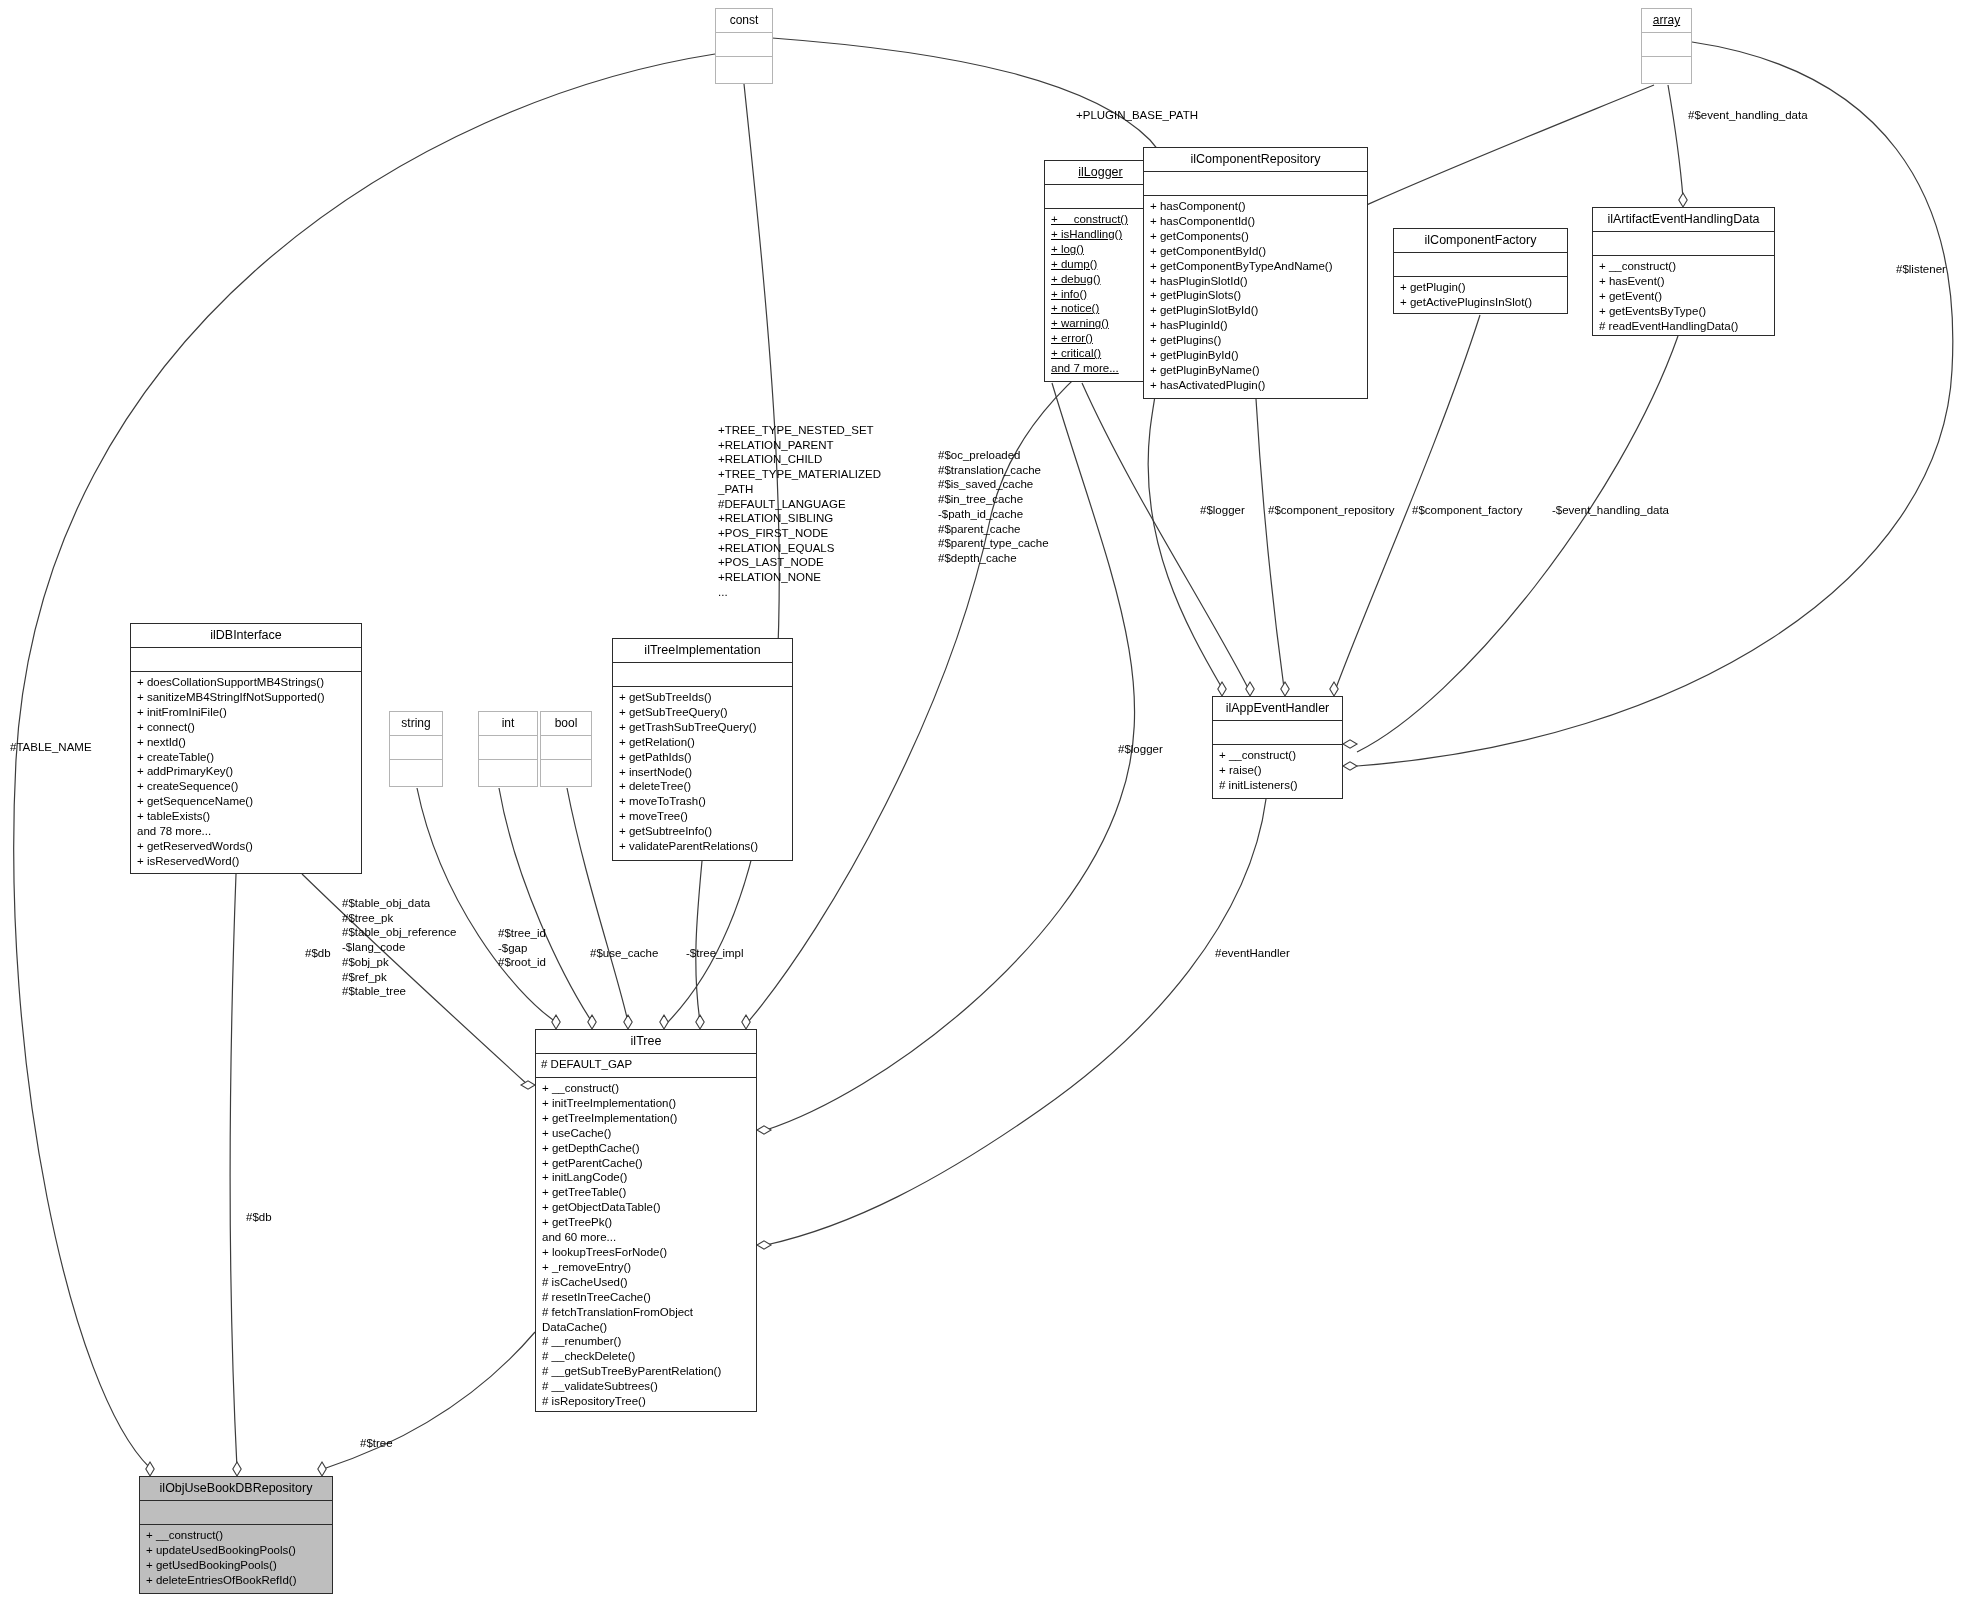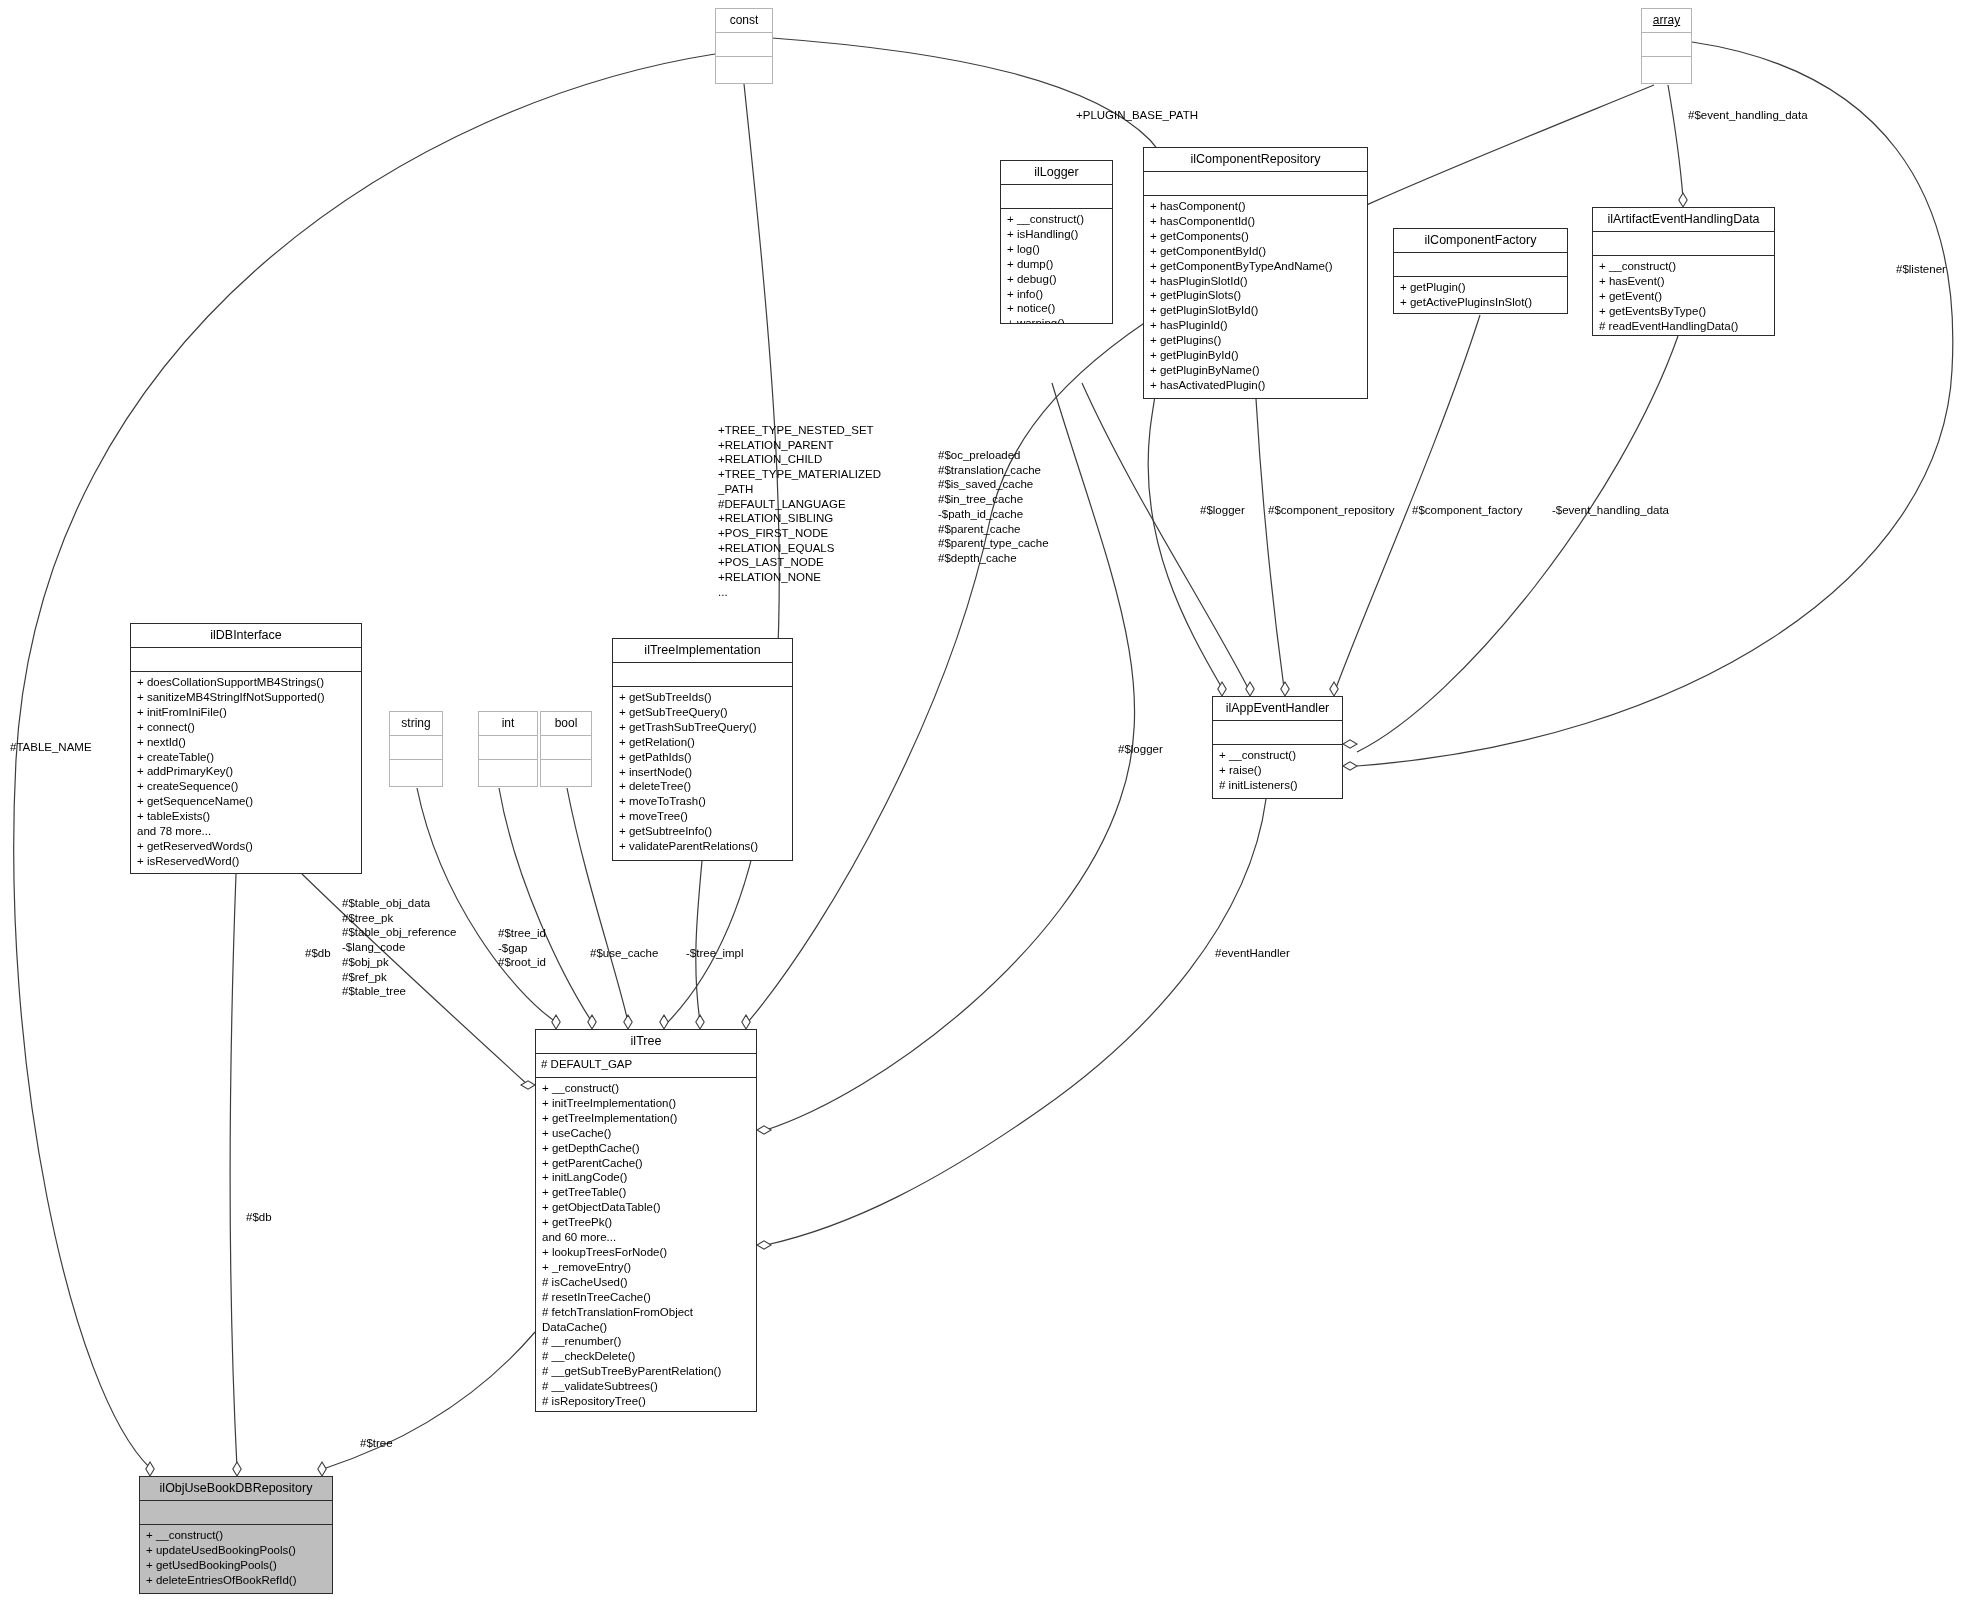--- a/index.html
+++ b/index.html
@@ -102,21 +102,21 @@
     <div class="t">int</div>
     <div class="a"></div>
     <div class="mm"></div>
   </div>
   <div class="uml prim" style="left:540px;top:711px;width:52px;height:76px;">
     <div class="t">bool</div>
     <div class="a"></div>
     <div class="mm"></div>
   </div>
 
-  <div class="uml" style="left:1000px;top:160px;width:113px;height:164px;">
+  <div class="uml" style="left:1044px;top:160px;width:113px;height:222px;text-decoration:underline;">
     <div class="t">ilLogger</div>
     <div class="a"></div>
     <div class="mm">
         <div class="m">+ __construct()</div>
         <div class="m">+ isHandling()</div>
         <div class="m">+ log()</div>
         <div class="m">+ dump()</div>
         <div class="m">+ debug()</div>
         <div class="m">+ info()</div>
         <div class="m">+ notice()</div>

